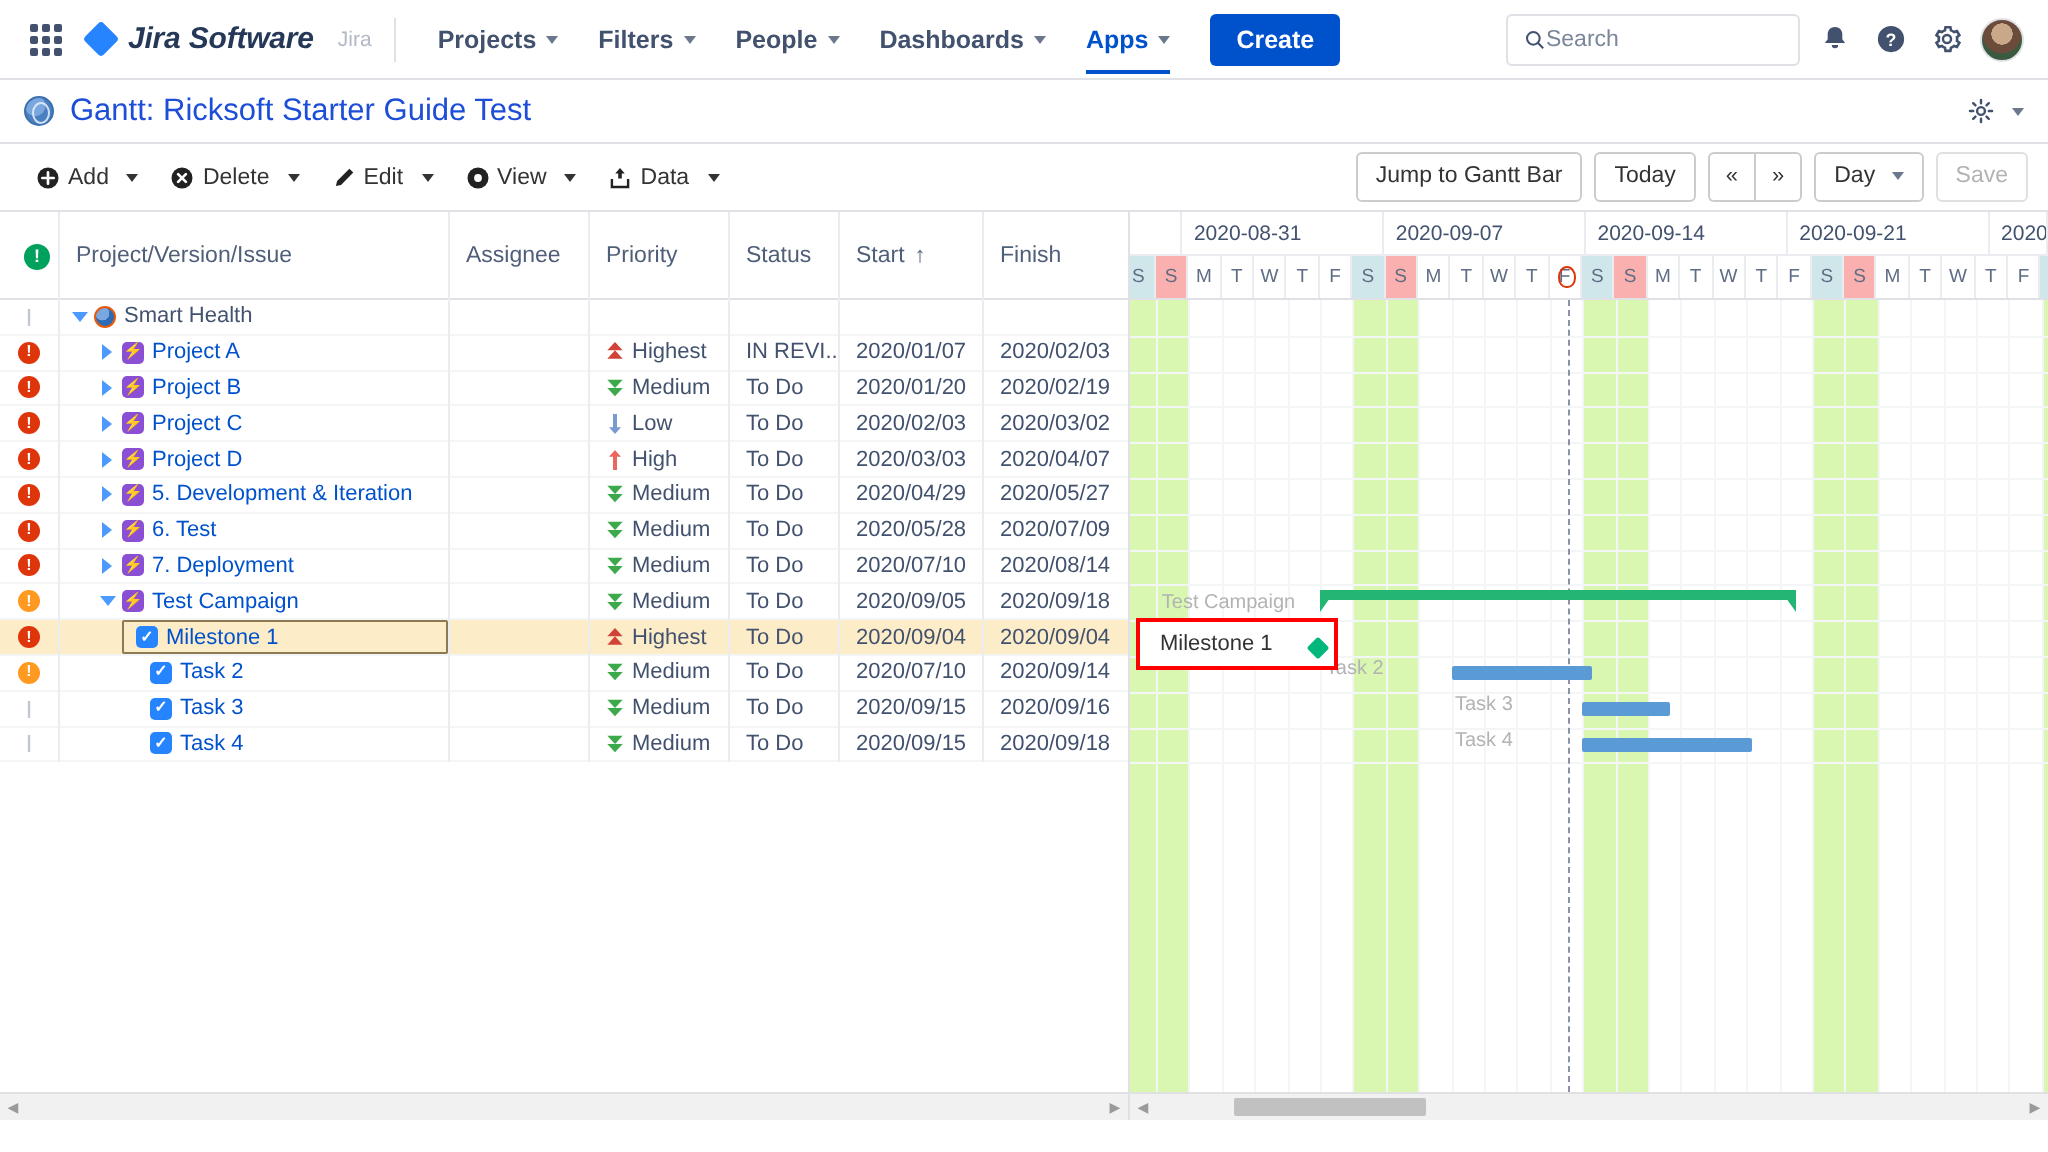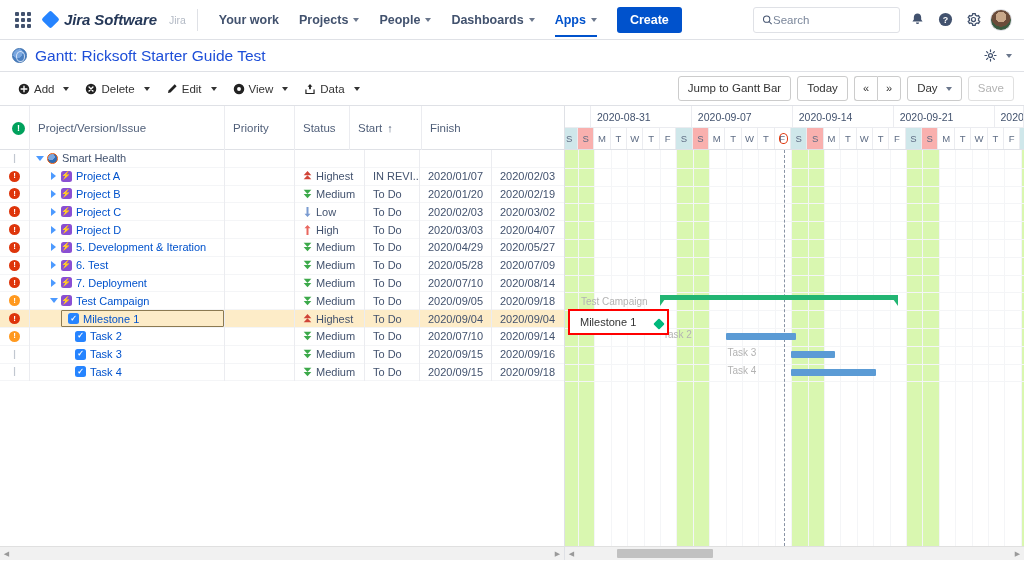--- a/index.html
+++ b/index.html
@@ -271,22 +271,22 @@
       <i></i>
       <i></i>
   </div>
   <div class="jiralogo">
     <div class="diamond"></div>
     <span class="txt">Jira Software</span>
   </div>
   <span class="jiratag">Jira</span>
   <div class="navsep"></div>
 
-  <div class="navitem">Your work</div>
   <div class="navitem"><span>Projects</span><span class="caret"></span></div>
+  <div class="navitem"><span>Filters</span><span class="caret"></span></div>
   <div class="navitem"><span>People</span><span class="caret"></span></div>
   <div class="navitem"><span>Dashboards</span><span class="caret"></span></div>
   <div class="navitem active"><span>Apps</span><span class="caret"></span></div>
   <button class="createbtn">Create</button>
 
   <div class="navright">
     <div class="searchbox">
       <svg width="12" height="12" viewBox="0 0 16 16">
           <circle cx="6.8" cy="6.8" r="4.6" fill="none" stroke="#42526e" stroke-width="1.5"></circle>
           <line x1="10.2" y1="10.2" x2="14" y2="14" stroke="#42526e" stroke-width="1.5"></line>
@@ -381,20 +381,21 @@
 </div>
 
 <div id="main">
 
   <div id="leftpane">
     <div class="ghead">
       <div class="hcell c-flag">
         <span class="excl">!</span>
       </div>
       <div class="hcell c-name">Project/Version/Issue</div>
+      <div class="hcell c-assignee">Assignee</div>
       <div class="hcell c-priority">Priority</div>
       <div class="hcell c-status">Status</div>
       <div class="hcell c-start">
           <span>Start</span>
           <span class="sortarrow">↑</span>
         </div>
       <div class="hcell c-finish">Finish</div>
     </div>
     <div class="grows" id="grid-rows">
         <div class="grow">

